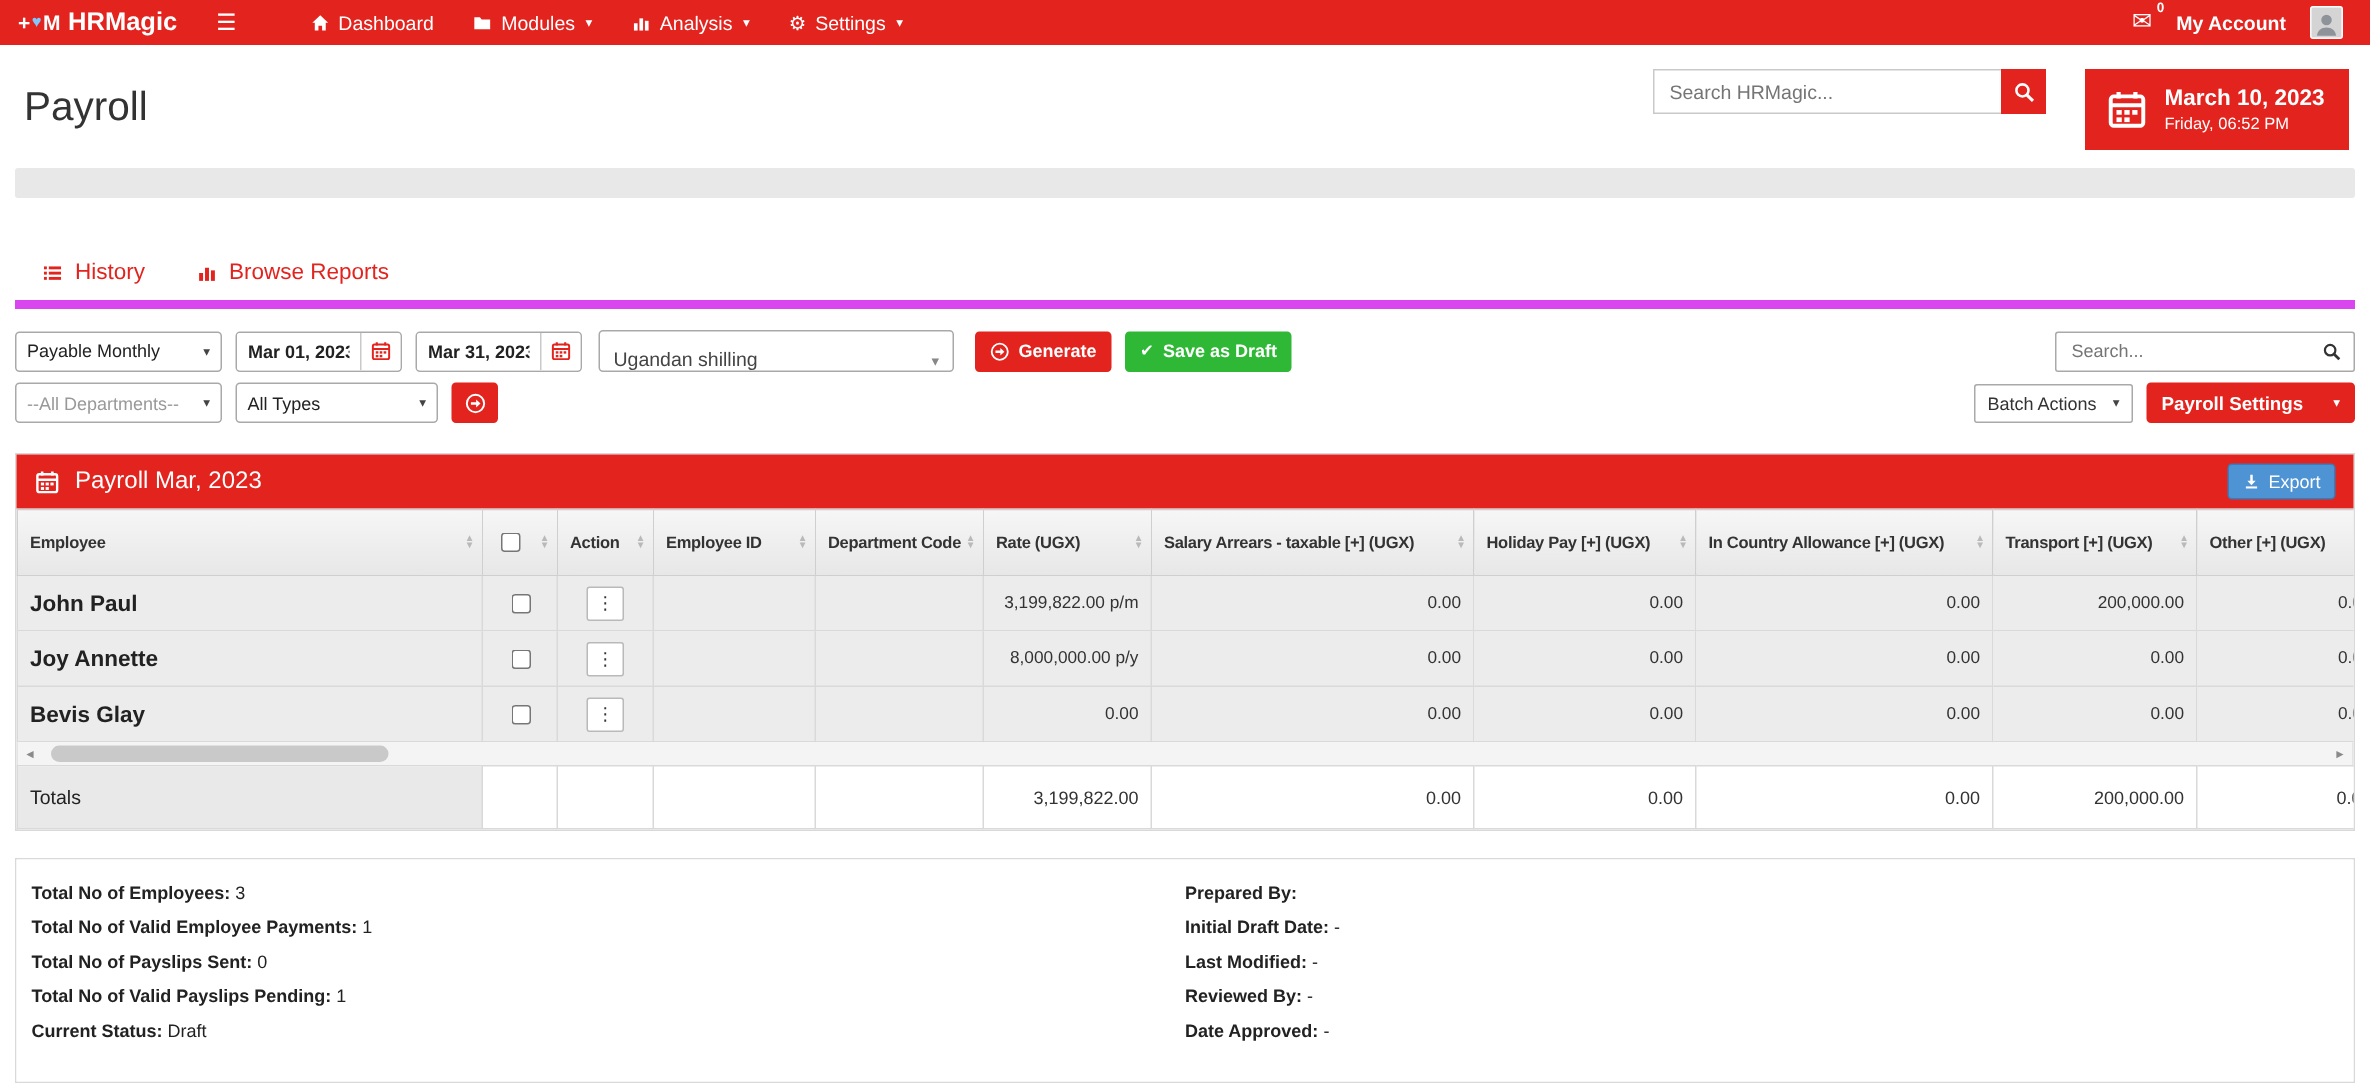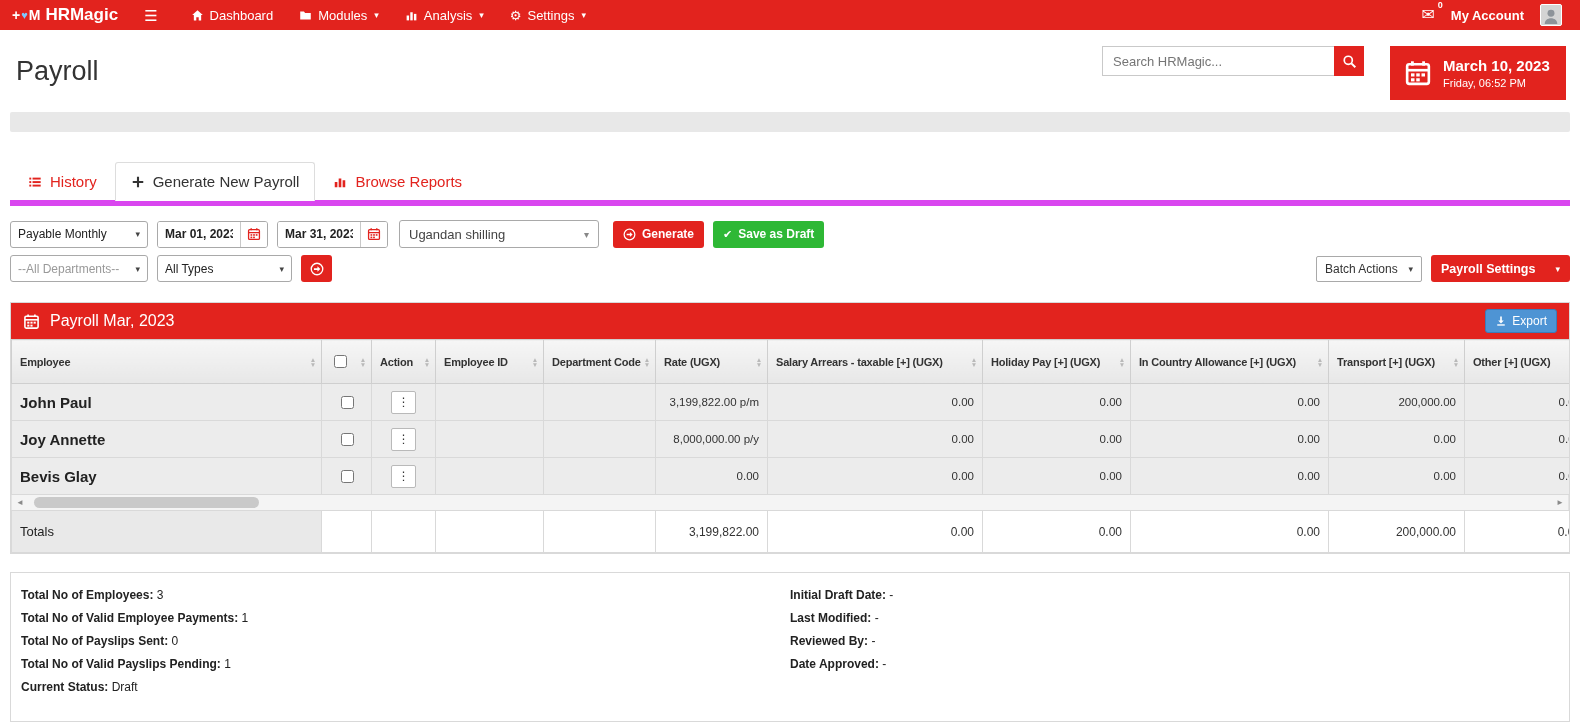--- a/index.html
+++ b/index.html
@@ -10,21 +10,21 @@
   body{
     width:1580px;height:724px;overflow:hidden;background:#fff;
     font-family:"Liberation Sans","DejaVu Sans",sans-serif;color:#333;position:relative;
   }
   
   .topbar{height:30px;background:var(--accent);display:flex;align-items:center;color:#fff;font-size:13px;padding:0 12px}
   .brand{display:flex;align-items:center;gap:5px;font-size:17px;font-weight:bold;cursor:pointer}
   .logo-mark{display:flex;align-items:center;font-size:14px;font-weight:bold}
   .logo-mark .heart{color:#7ec8ff;font-size:11px;margin:0 1px}
   .hamburger{margin:0 20px 0 26px;font-size:15px;cursor:pointer;line-height:1}
-  .nav-items{display:flex;list-style:none;margin:0;padding:0}
+  .nav-items{display:flex;list-style:none;margin:16px;padding:0}
   .nav-item{display:flex;align-items:center;gap:6px;padding:0 13px;height:30px;cursor:pointer;white-space:nowrap}
   .nav-item .nic svg,.tab .tic svg{display:block}
   .nav-item .uic{font-size:13px;line-height:1}
   .caret{font-size:9px;margin-left:1px}
   .nav-right{margin-left:auto;display:flex;align-items:center;gap:16px;padding-right:6px}
   .mail-wrap{position:relative;cursor:pointer}
   .mail-icon{font-size:16px;line-height:1}
   .badge{position:absolute;top:-7px;right:-8px;font-size:9px;font-weight:bold;color:#fff}
   .my-account{font-weight:bold;cursor:pointer}
   .avatar{width:22px;height:22px;background:#d4d4d4;border:1px solid #fff;border-radius:2px;overflow:hidden;display:flex;align-items:flex-end;justify-content:center;cursor:pointer}
@@ -48,21 +48,21 @@
   .filters{margin:14px 10px 0}
   .frow{display:flex;align-items:center;gap:9px}
   .frow2{margin-top:7px}
   .sel{height:27px;min-width:138px;border:1px solid #a9a9a9;border-radius:3px;background:#fff;display:flex;align-items:center;justify-content:space-between;padding:0 7px;font-size:12px;color:#222;cursor:pointer}
   .sel .selcaret{font-size:9px;color:#444;margin-left:8px}
   .sel.dim .selval{color:#999}
   .sel.types{min-width:135px}
   .dategroup{display:flex;height:27px;border:1px solid #a9a9a9;border-radius:3px;background:#fff;overflow:hidden}
   .dateinput{width:82px;border:none;outline:none;font-size:12px;font-weight:bold;padding:0 7px;color:#222;font-family:inherit}
   .cal-addon{width:27px;border:none;border-left:1px solid #c9c9c9;background:#fff;color:var(--accent);display:flex;align-items:center;justify-content:center;cursor:pointer}
-  .select2{width:200px;height:28px;border:1px solid #a9a9a9;border-radius:3px;background:#fff;display:flex;align-items:center;justify-content:space-between;padding:0 9px;font-size:13px;color:#444;cursor:pointer;margin-left:2px}
+  .select2{width:237px;height:28px;border:1px solid #a9a9a9;border-radius:3px;background:#fff;display:flex;align-items:flex-end;justify-content:space-between;padding:0 9px;font-size:13px;color:#444;cursor:pointer;margin-left:2px}
   .s2caret{color:#888;font-size:10px}
   .btn{height:27px;border:none;border-radius:3px;color:#fff;font-size:12px;font-weight:bold;display:inline-flex;align-items:center;gap:6px;padding:0 10px;cursor:pointer;font-family:inherit}
   .btn-red{background:var(--accent)}
   .btn-green{background:var(--green)}
   .btn .chk{font-size:11px;line-height:1}
   .gen{margin-left:5px}
   .mini-search{margin-left:auto;width:200px;height:27px;border:1px solid #a9a9a9;border-radius:2px;background:#fff;display:flex;align-items:center;padding:0 8px;gap:6px}
   .mini-search input{flex:1;border:none;outline:none;font-size:12px;color:#444;font-family:inherit;min-width:0}
   .mini-search .ms-icon{color:#333;cursor:pointer;display:flex}
   .sq-btn{width:31px;height:27px;background:var(--accent);border:none;border-radius:3px;color:#fff;display:flex;align-items:center;justify-content:center;cursor:pointer}
@@ -208,28 +208,20 @@
           <rect x="1.5" y="3" width="2.2" height="2.2"></rect>
           <rect x="5.2" y="3" width="9.3" height="2.2"></rect>
           <rect x="1.5" y="7" width="2.2" height="2.2"></rect>
           <rect x="5.2" y="7" width="9.3" height="2.2"></rect>
           <rect x="1.5" y="11" width="2.2" height="2.2"></rect>
           <rect x="5.2" y="11" width="9.3" height="2.2"></rect>
         </svg>
       </span>
       <span>History</span>
     </div>
-    <div class="tab active">
-      <span class="tic">
-        <svg width="14" height="14" viewBox="0 0 16 16" fill="currentColor" xmlns="http://www.w3.org/2000/svg" style="display:block">
-          <path d="M6.8 2h2.4v4.8H14v2.4H9.2V14H6.8V9.2H2V6.8h4.8z"></path>
-        </svg>
-      </span>
-      <span>Generate New Payroll</span>
-    </div>
     <div class="tab">
       <span class="tic">
         <svg width="14" height="14" viewBox="0 0 16 16" fill="currentColor" xmlns="http://www.w3.org/2000/svg" style="display:block">
           <rect x="2" y="8" width="3" height="6"></rect>
           <rect x="6.5" y="4" width="3" height="10"></rect>
           <rect x="11" y="6" width="3" height="8"></rect>
         </svg>
       </span>
       <span>Browse Reports</span>
     </div>
@@ -287,20 +279,29 @@
             <circle cx="8" cy="8" r="6.6" fill="none" stroke="currentColor" stroke-width="1.5"></circle>
             <path d="M4.5 7h4V4.9L11.8 8 8.5 11.1V9h-4z"></path>
           </svg>
         </span>
         <span>Generate</span>
       </button>
     <button class="btn btn-green">
         <span class="chk">✔</span>
         <span>Save as Draft</span>
       </button>
+    <div class="mini-search">
+      <input placeholder="Search..." style="">
+      <span class="ms-icon">
+          <svg width="13" height="13" viewBox="0 0 16 16" fill="currentColor" xmlns="http://www.w3.org/2000/svg" style="display:block">
+            <circle cx="6.7" cy="6.7" r="4.3" fill="none" stroke="currentColor" stroke-width="1.8"></circle>
+            <line x1="10" y1="10" x2="14.2" y2="14.2" stroke="currentColor" stroke-width="2.2"></line>
+          </svg>
+        </span>
+    </div>
   </div>
   <div class="frow frow2">
     <div class="sel dim">
         <span class="selval">--All Departments--</span>
         <span class="selcaret">▾</span>
       </div>
     <div class="sel types">
         <span class="selval">All Types</span>
         <span class="selcaret">▾</span>
       </div>
@@ -492,19 +493,20 @@
 <section class="panel summary">
   <div class="summary-body">
     <div class="sum-col" id="summary-left">
         <div class="sum-line"><b>Total No of Employees:</b> <span>3</span></div>
         <div class="sum-line"><b>Total No of Valid Employee Payments:</b> <span>1</span></div>
         <div class="sum-line"><b>Total No of Payslips Sent:</b> <span>0</span></div>
         <div class="sum-line"><b>Total No of Valid Payslips Pending:</b> <span>1</span></div>
         <div class="sum-line"><b>Current Status:</b> <span>Draft</span></div>
       </div>
     <div class="sum-col" id="summary-right">
+        <div class="sum-line"><b>Prepared By:</b></div>
         <div class="sum-line"><b>Initial Draft Date:</b> <span>-</span></div>
         <div class="sum-line"><b>Last Modified:</b> <span>-</span></div>
         <div class="sum-line"><b>Reviewed By:</b> <span>-</span></div>
         <div class="sum-line"><b>Date Approved:</b> <span>-</span></div>
       </div>
   </div>
 </section>
 
 </body></html>

